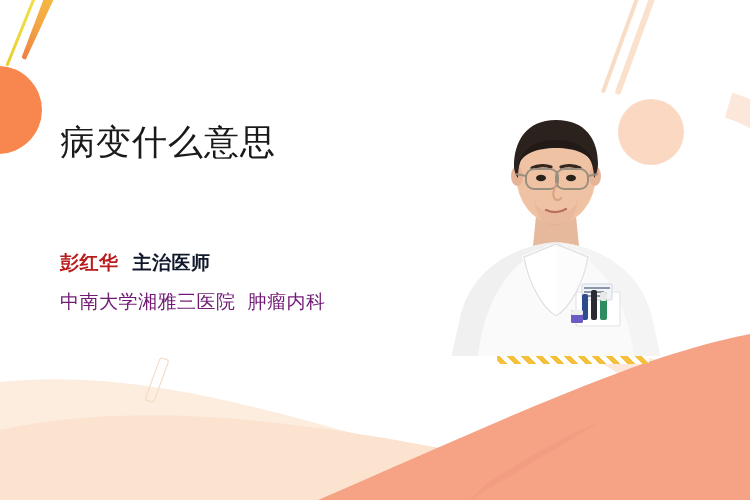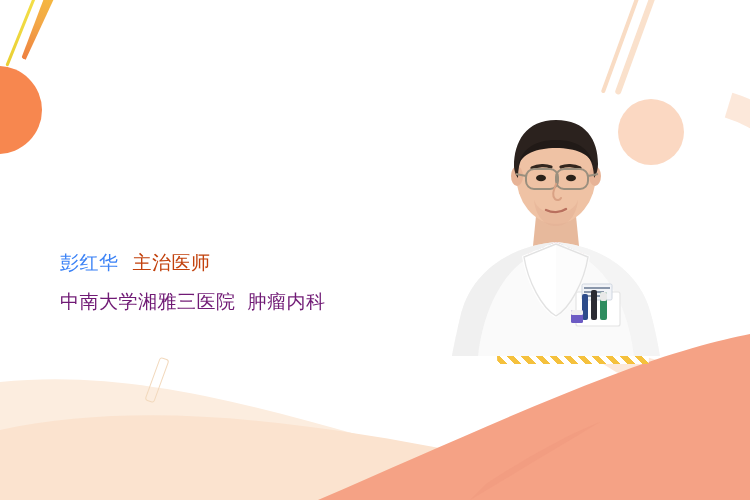--- a/index.html
+++ b/index.html
@@ -137,27 +137,27 @@
     white-space: nowrap;
   }
   #doctor-line1 {
     position: absolute;
     left: 60px; top: 249px;
     font-size: 19px;
     line-height: 28px;
     white-space: nowrap;
   }
   #doctor-name {
-    color: #3b82f6;
-    font-weight: normal;
+    color: #b91c1c;
+    font-weight: bold;
     letter-spacing: .5px;
   }
   #doctor-rank {
-    color: #c2410c;
-    font-weight: 400;
+    color: #0f172a;
+    font-weight: 700;
     letter-spacing: .5px;
     margin-left: 14px;
     margin-top: 27px;
   }
   #doctor-line2 {
     position: absolute;
     left: 60px; top: 288px;
     font-size: 19px;
     line-height: 28px;
     color: #701a75;
@@ -266,20 +266,23 @@
 
         <path d="M104,88 C101,96 100,100 103,103 C105,105 108,104 109,102" fill="none" stroke="#D9A184" stroke-width="2" stroke-linecap="round"></path>
 
         <path d="M94,114 C100,117 108,117 114,113" fill="none" stroke="#B9705E" stroke-width="2.4" stroke-linecap="round"></path>
 
         <path d="M82,104 C88,122 120,122 126,104 C124,122 114,130 104,130 C94,130 84,122 82,104 Z" fill="#E3B094" opacity=".5"></path>
       </g>
     </svg>
   </div>
 
+  <div id="text-block">
+    <h1 id="page-title">病变什么意思</h1>
+  </div>
 
   <div id="doctor-line1">
     <span id="doctor-name">彭红华</span><span id="doctor-rank">主治医师</span>
   </div>
 
   <div id="doctor-line2">
     <span>中南大学湘雅三医院</span><span id="doctor-dept">肿瘤内科</span>
   </div>
 
 </div>

